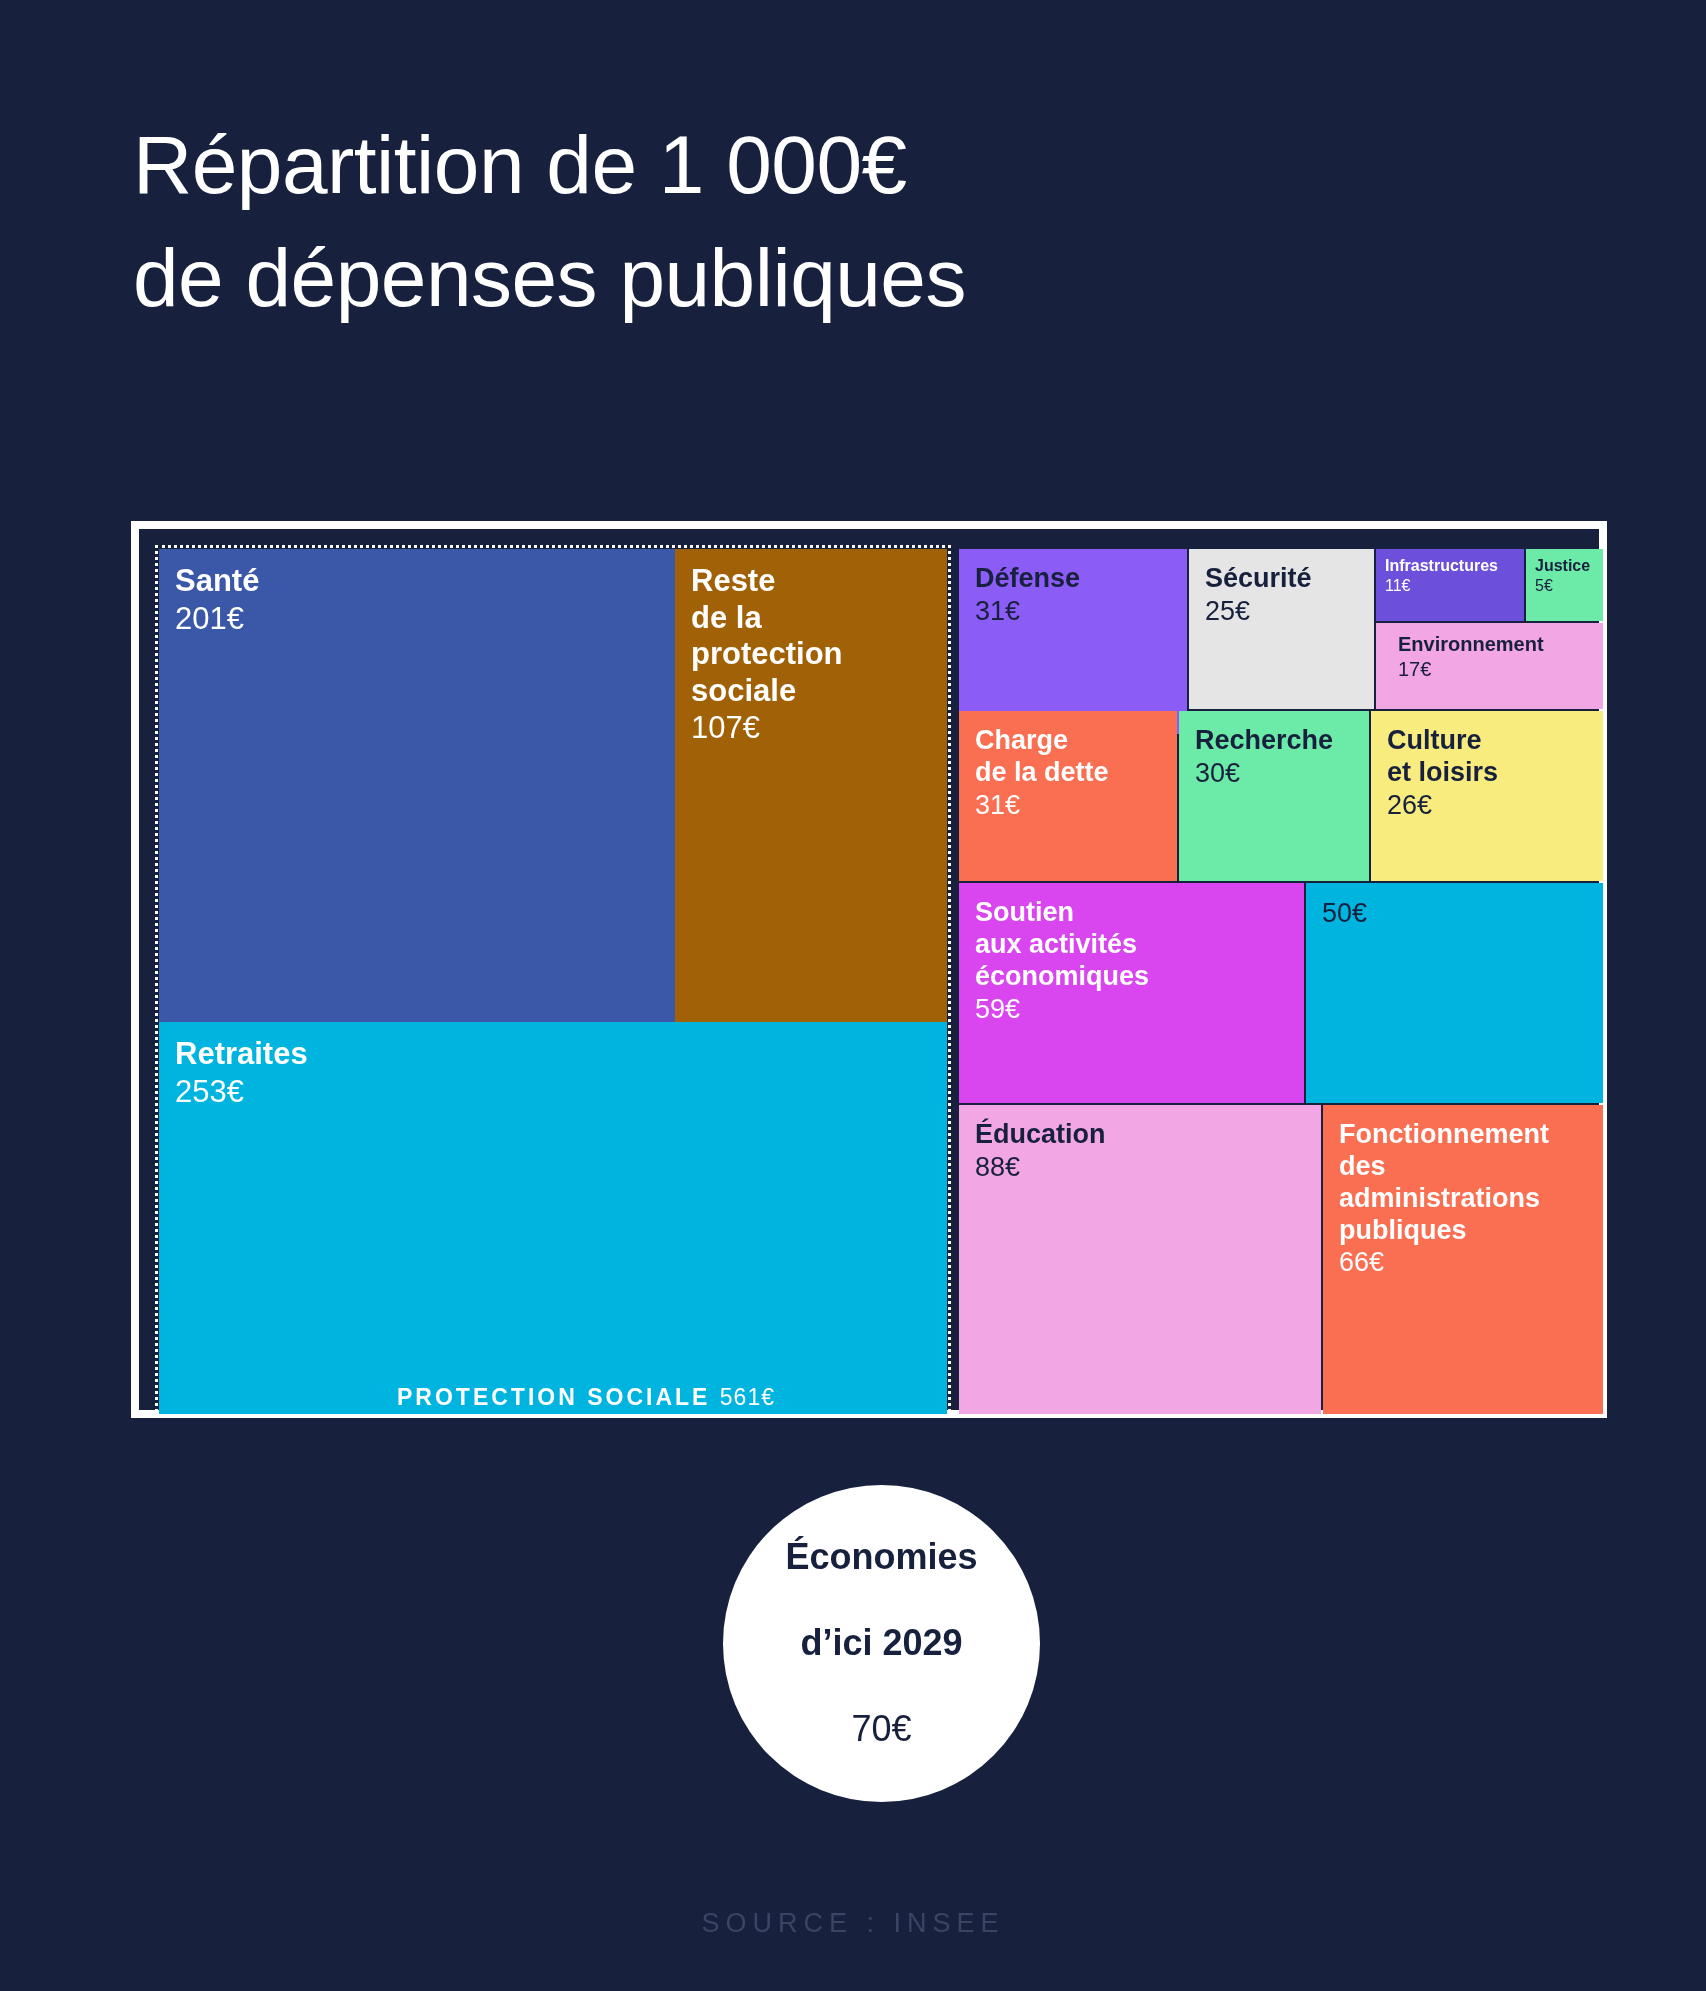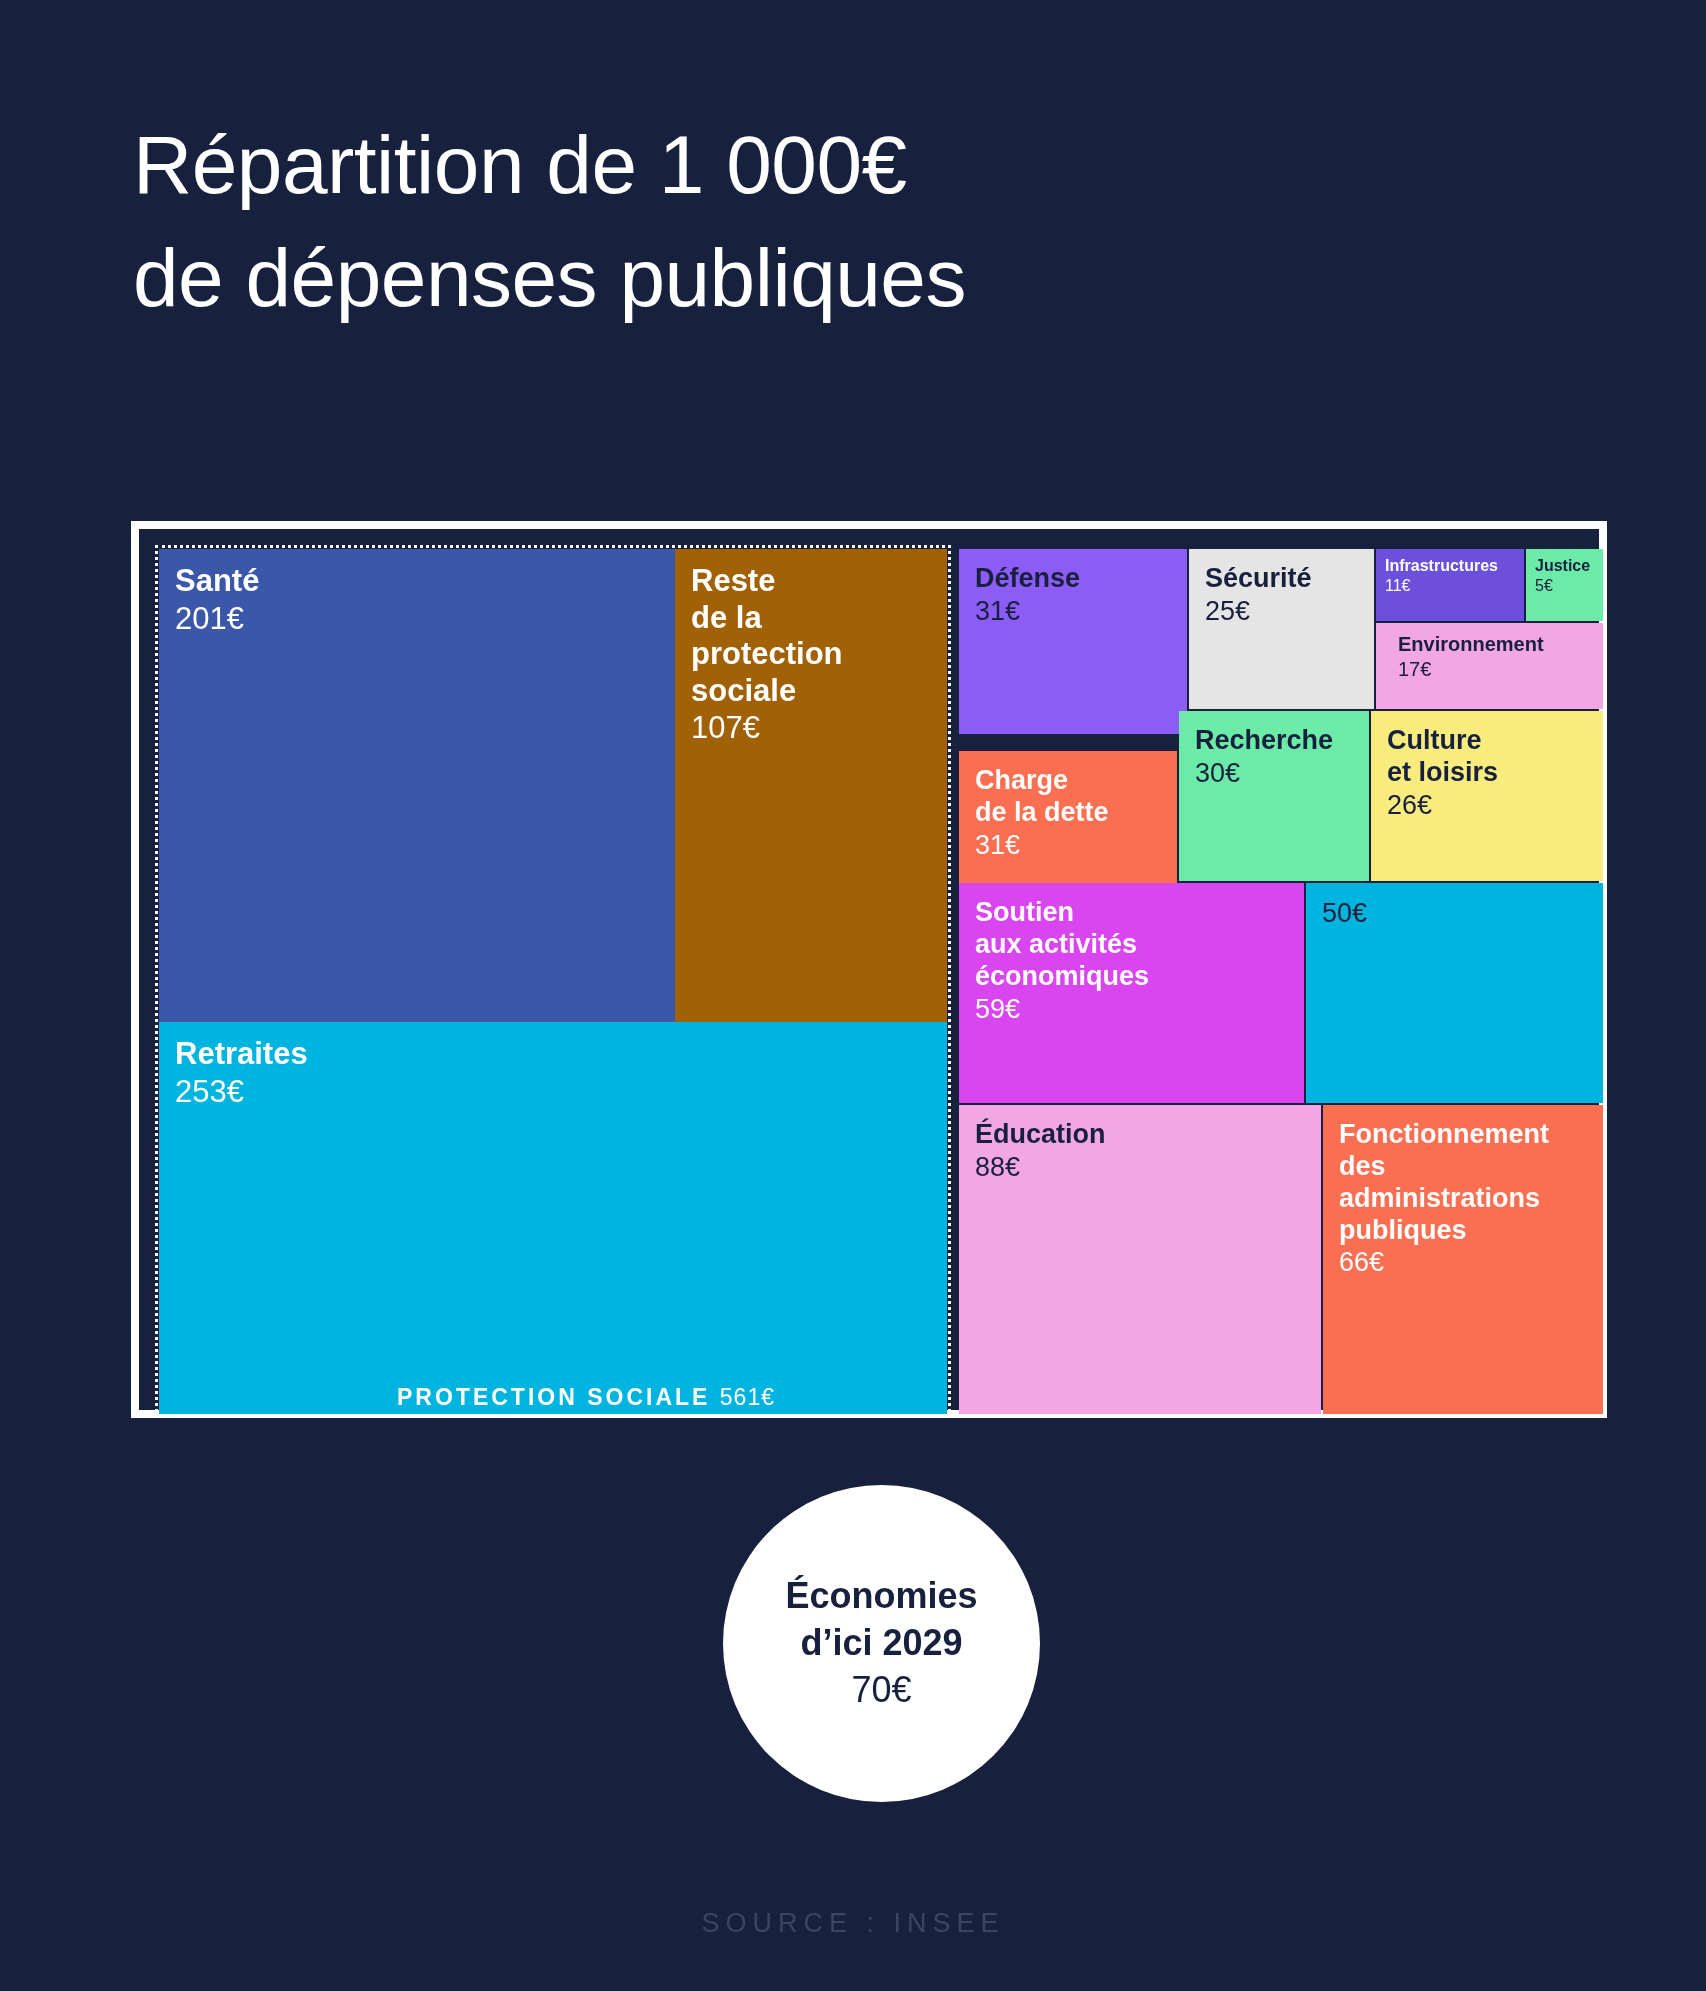--- a/index.html
+++ b/index.html
@@ -96,20 +96,21 @@
     height: 317px;
     border-radius: 50%;
     background: #ffffff;
     color: #17203d;
     display: flex;
     flex-direction: column;
     align-items: center;
     justify-content: center;
     text-align: center;
     line-height: 1.3;
+    gap: 39px;
   }
   .savings-circle .l1 { font-size: 36px; font-weight: bold; }
   .savings-circle .l2 { font-size: 36px; font-weight: bold; }
   .savings-circle .l3 { font-size: 36px; font-weight: 400; }
 
   .source {
     position: absolute;
     left: 0;
     top: 1908px;
     width: 100%;
@@ -171,21 +172,21 @@
     <div class="tile tiny" style="left:1375px; top:8px; width:77px; height:72px; background:#6ceaa8; color:#17203d;">
       <span class="lbl">Justice</span>
       <span class="val">5€</span>
     </div>
 
     <div class="tile small" style="left:1225px; top:82px; width:227px; height:86px; background:#f3a6e4; color:#17203d;">
       <span class="lbl">Environnement</span>
       <span class="val">17€</span>
     </div>
 
-    <div class="tile" style="left:808px; top:170px; width:218px; height:170px; background:#fa6f52; color:#ffffff;margin-top:40px;">
+    <div class="tile" style="left:808px; top:170px; width:218px; height:170px; background:#fa6f52; color:#ffffff;">
       <span class="lbl" style="white-space: pre-line;">Charge
 de la dette</span>
       <span class="val">31€</span>
     </div>
 
     <div class="tile" style="left:1028px; top:170px; width:190px; height:170px; background:#6ceaa8; color:#17203d;">
       <span class="lbl">Recherche</span>
       <span class="val">30€</span>
     </div>
 

